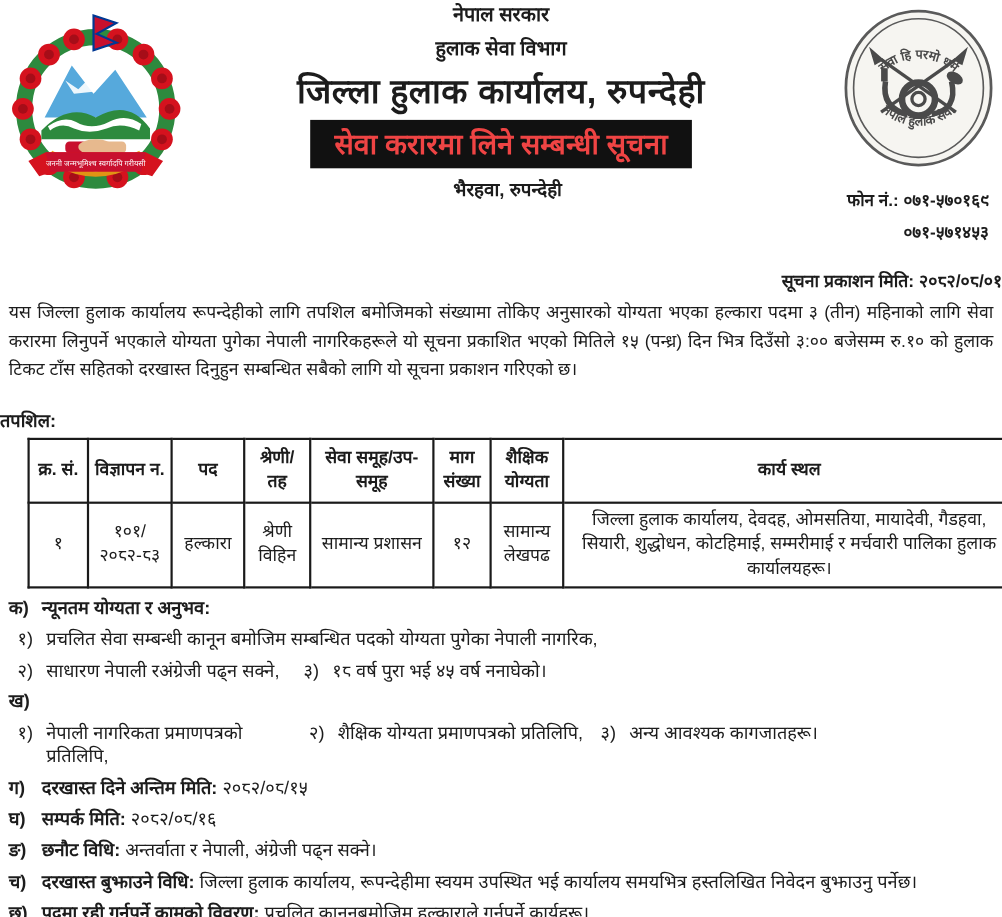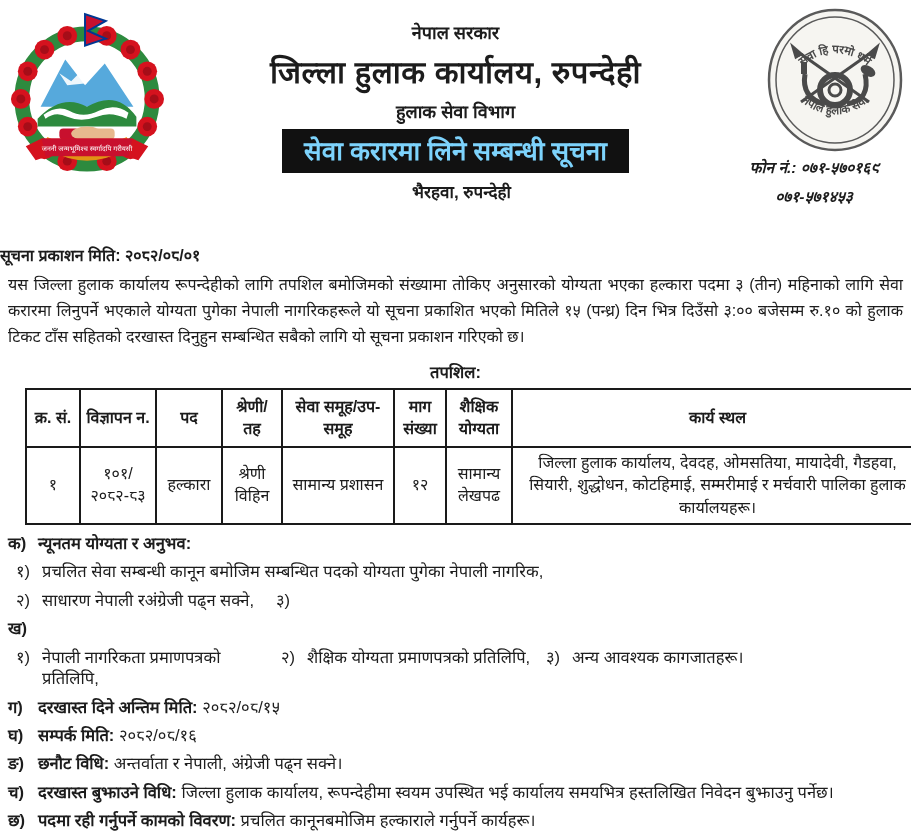--- a/index.html
+++ b/index.html
@@ -9,43 +9,43 @@
     font-family:"Liberation Sans","DejaVu Sans",sans-serif;
     color:#1c1c1c;
   }
   .page { width:911px; height:834px; position:relative; }
 
   
   .header { position:relative; height:248px; }
   .emblem-left { position:absolute; left:8px; top:12px; width:158px; height:168px; }
   .seal-right  { position:absolute; right:6px; top:6px; width:140px; height:148px; }
   .hdr-line { text-align:center; font-weight:bold; }
-  .hdr-gov        { padding-top:20px;  font-size:18px; }
+  .hdr-gov        { padding-top:0;  font-size:18px; }
   .hdr-ministry   { padding-top:7px;  font-size:19px; }
   .hdr-department { padding-top:7px;  font-size:18px; }
   .hdr-office     { padding-top:6px;  font-size:31px; letter-spacing:.5px; }
   .banner-wrap { text-align:center; margin-top:6px; }
   .banner {
-    display:inline-block; background:#111111; color:#7dd3fc;
+    display:inline-block; background:#111111; color:#ef4444;
     font-weight:bold; font-size:26px; padding:3px 22px 5px 22px;
   }
   .hdr-location { padding-top:7px; font-size:17px;padding-left:12px; }
   .hdr-noticeno { padding-top:8px; font-size:16px; }
   .phones {
-    position:absolute; right:12px; top:153px; width:170px;
-    font-weight:bold; font-size:15.5px; line-height:1.9; text-align:center;font-style:italic;
-  }
-  .pub-date { text-align:left; padding-right:0; font-weight:bold; font-size:16px; margin-top:-4px; }
+    position:absolute; right:12px; top:168px; width:170px;
+    font-weight:bold; font-size:15.5px; line-height:1.9; text-align:right;
+  }
+  .pub-date { text-align:right; padding-right:0; font-weight:bold; font-size:16px; margin-top:-4px; }
 
   
   .intro {
     margin:6px 8px 0 8px; font-size:16px; line-height:1.62;
     text-align:justify;
   }
-  .details-label { text-align:center; font-weight:bold; font-size:16.5px; margin-top:10px; }
+  .details-label { text-align:left; font-weight:bold; font-size:16.5px; margin-top:20px; }
 
   table.main {
     border-collapse:collapse; margin:5px 7px 0 25px; width:897px;
     font-size:16px; table-layout:fixed;
   }
   table.main th, table.main td { border:2px solid #1a1a1a; padding:4px 5px; vertical-align:middle; }
   table.main th { font-weight:bold; text-align:center; line-height:1.35; height:58px; }
   table.main td { text-align:center; line-height:1.4; height:60px; }
   td.worksite { text-align:left; padding-left:9px; }
   .c0{width:54px}.c1{width:76px}.c2{width:66px}.c3{width:60px}.c4{width:112px}.c5{width:52px}.c6{width:66px}.c7{width:411px}
@@ -159,22 +159,22 @@
         <circle cx="70" cy="84" r="15" stroke-width="6"></circle>
         <circle cx="70" cy="84" r="6" stroke-width="3"></circle>
         <path d="M40 68 Q36 92 60 98" stroke-width="5"></path>
         <path d="M100 68 Q106 94 82 98" stroke-width="5"></path>
         <ellipse cx="103" cy="65" rx="8" ry="5" fill="#4a4a4a" stroke="none" transform="rotate(30 103 65)"></ellipse>
         <rect x="36" y="56" width="6" height="12" fill="#4a4a4a" stroke="none"></rect>
       </g>
     </svg>
 
     <div class="hdr-line hdr-gov">नेपाल सरकार</div>
+    <div class="hdr-line hdr-department">हुलाक सेवा विभाग</div>
     <div class="hdr-line hdr-office">जिल्ला हुलाक कार्यालय, रुपन्देही</div>
-    <div class="hdr-line hdr-department">हुलाक सेवा विभाग</div>
 
     <div class="banner-wrap">
       <span class="banner">सेवा करारमा लिने सम्बन्धी सूचना</span>
     </div>
 
     <div class="hdr-line hdr-location">भैरहवा, रुपन्देही</div>
 
     <div class="phones">
       <div>फोन नं.: ०७१-५७०१६९</div>
       <div>०७१-५७१४५३</div>
@@ -234,20 +234,21 @@
       <span class="sub-num">१)</span>
       <span class="sec-text">प्रचलित सेवा सम्बन्धी कानून बमोजिम सम्बन्धित पदको योग्यता पुगेका नेपाली नागरिक,</span>
     </div>
     <div class="sub-row">
       <span class="sub-item w-260">
         <span class="sub-num">२)</span>
         <span class="sec-text">साधारण नेपाली रअंग्रेजी पढ्न सक्ने,</span>
       </span>
       <span class="sub-item">
         <span class="sub-num">३)</span>
+        <span class="sec-text">१८ वर्ष पुरा भई ४५ वर्ष ननाघेको।</span>
       </span>
     </div>
 
     <div class="sec-row">
       <span class="sec-label">ख)</span>
     </div>
     <div class="sub-row">
       <span class="sub-item w-265">
         <span class="sub-num">१)</span>
         <span class="sec-text">नेपाली नागरिकता प्रमाणपत्रको प्रतिलिपि,</span>

